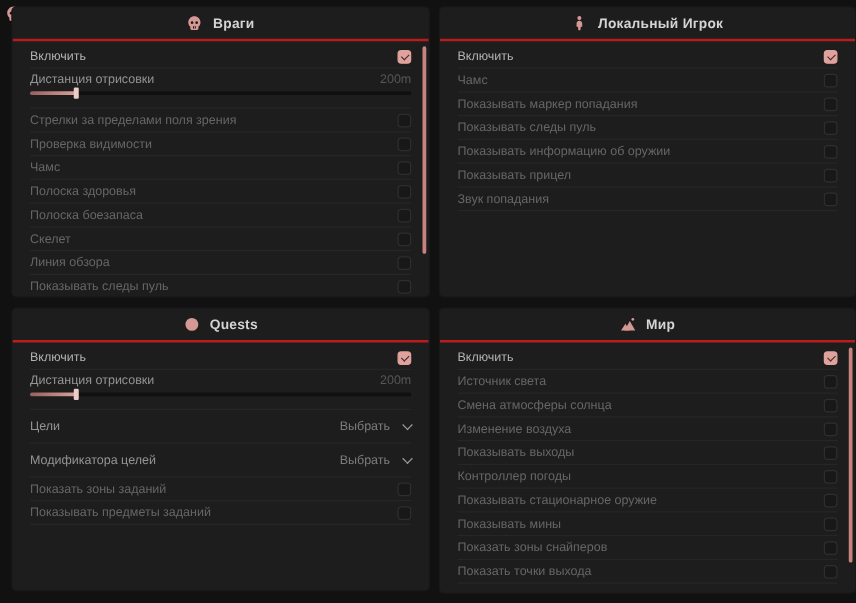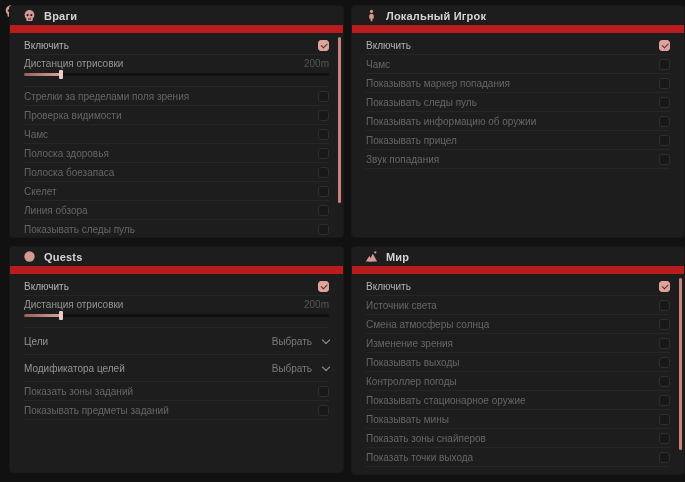--- a/index.html
+++ b/index.html
@@ -10,21 +10,21 @@
     font-family:"Liberation Sans", sans-serif;
     -webkit-font-smoothing:antialiased;
   }
   .logo { position:absolute; left:4px; top:4px; width:14px; height:14px; }
   .panel {
     position:absolute; background:#1d1d1d; border-radius:3px;
     overflow:hidden; box-shadow:0 0 0 1px #181818;
   }
   .panel header {
     height:27px; display:flex; align-items:center; gap:8px;
-    padding:0 13px; border-bottom:8px solid #b91c1c;
+    padding:0 13px; border-bottom:2px solid #b91c1c;justify-content:center;
   }
   .panel header .hicon { width:13px; height:13px; flex:0 0 auto; }
   .panel header .ptitle { font-size:11px; font-weight:bold; color:#d4d4d4; letter-spacing:.2px; }
   .rows { position:absolute; top:29px; bottom:0; left:0; right:0; padding:1px 14px 0 14px; overflow:hidden; }
   .row { border-bottom:1px solid #262626; display:flex; align-items:center; justify-content:space-between; }
   .row.toggle { height:19px; }
   .row.select { height:27px; }
   .row.slider { height:32px; flex-direction:column; align-items:stretch; justify-content:flex-start; padding-top:3px; }
   .lbl { font-size:10px; color:#666666; white-space:nowrap; }
   .row.toggle.on .lbl { color:#b2b2b2; }
@@ -229,21 +229,21 @@
       </div>
       <div class="row toggle">
         <span class="lbl">Источник света</span>
         <span class="checkbox"></span>
       </div>
       <div class="row toggle">
         <span class="lbl">Смена атмосферы солнца</span>
         <span class="checkbox"></span>
       </div>
       <div class="row toggle">
-        <span class="lbl">Изменение зрения</span>
+        <span class="lbl">Изменение воздуха</span>
         <span class="checkbox"></span>
       </div>
       <div class="row toggle">
         <span class="lbl">Показывать выходы</span>
         <span class="checkbox"></span>
       </div>
       <div class="row toggle">
         <span class="lbl">Контроллер погоды</span>
         <span class="checkbox"></span>
       </div>

